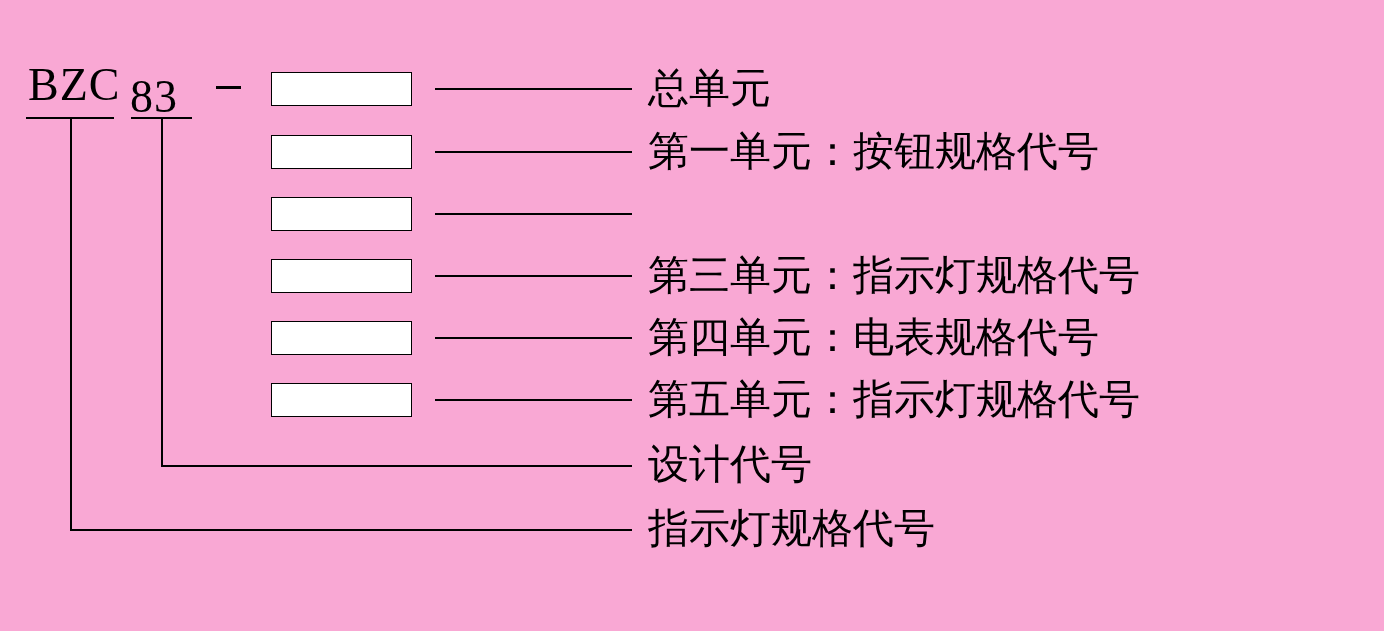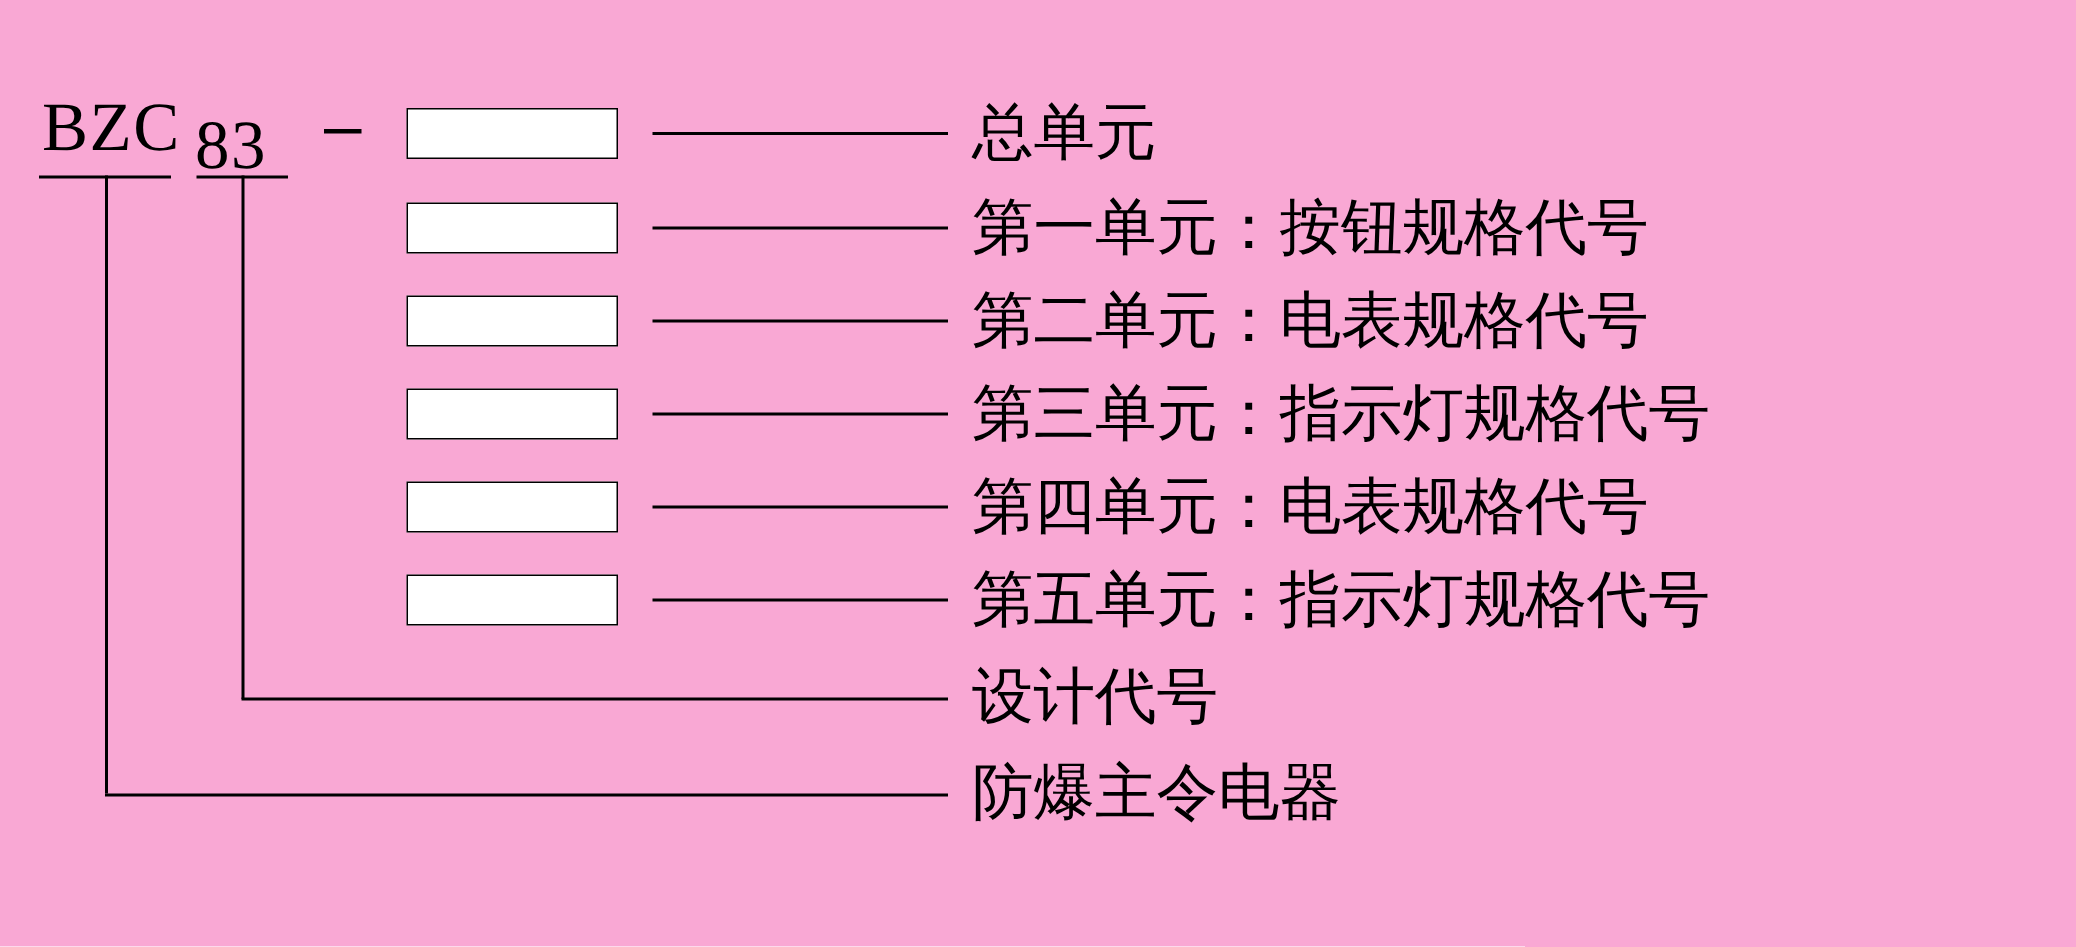--- a/index.html
+++ b/index.html
@@ -129,25 +129,24 @@
   <div class="leader" style="top:151px"></div>
   <div class="leader" style="top:213px"></div>
   <div class="leader" style="top:275px"></div>
   <div class="leader" style="top:337px"></div>
   <div class="leader" style="top:399px"></div>
 
   <div class="label" style="top:131px">第一单元：按钮规格代号</div>
 
   <div class="label" style="top:68px">总单元</div>
 
-  <div class="label" style="top:193px">第二单元：电表规格代号</div>
 
   <div class="label" style="top:255px">第三单元：指示灯规格代号</div>
 
   <div class="label" style="top:317px">第四单元：电表规格代号</div>
 
   <div class="label" style="top:379px">第五单元：指示灯规格代号</div>
 
   <div class="label" style="top:444px">设计代号</div>
 
-  <div class="label" style="top:508px">防爆主令电器</div>
+  <div class="label" style="top:508px">指示灯规格代号</div>
 
 </div>
 
 </body></html>

